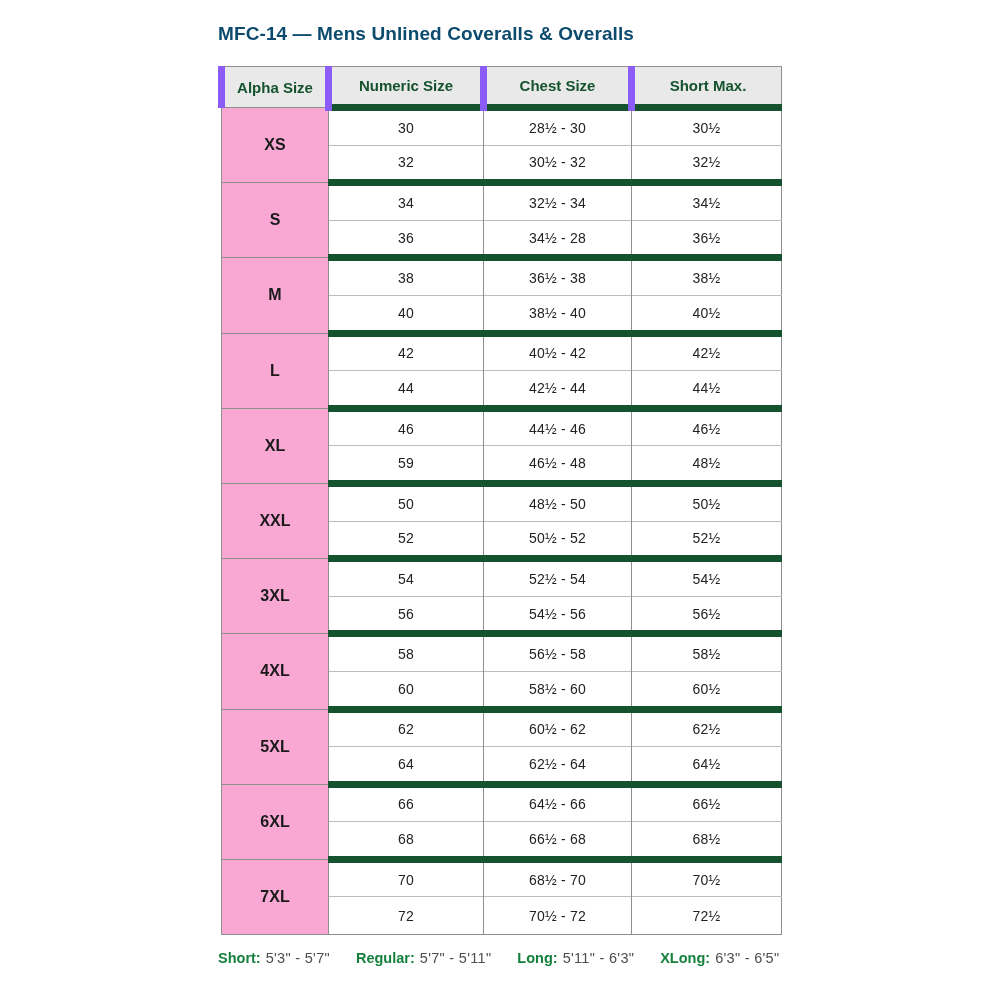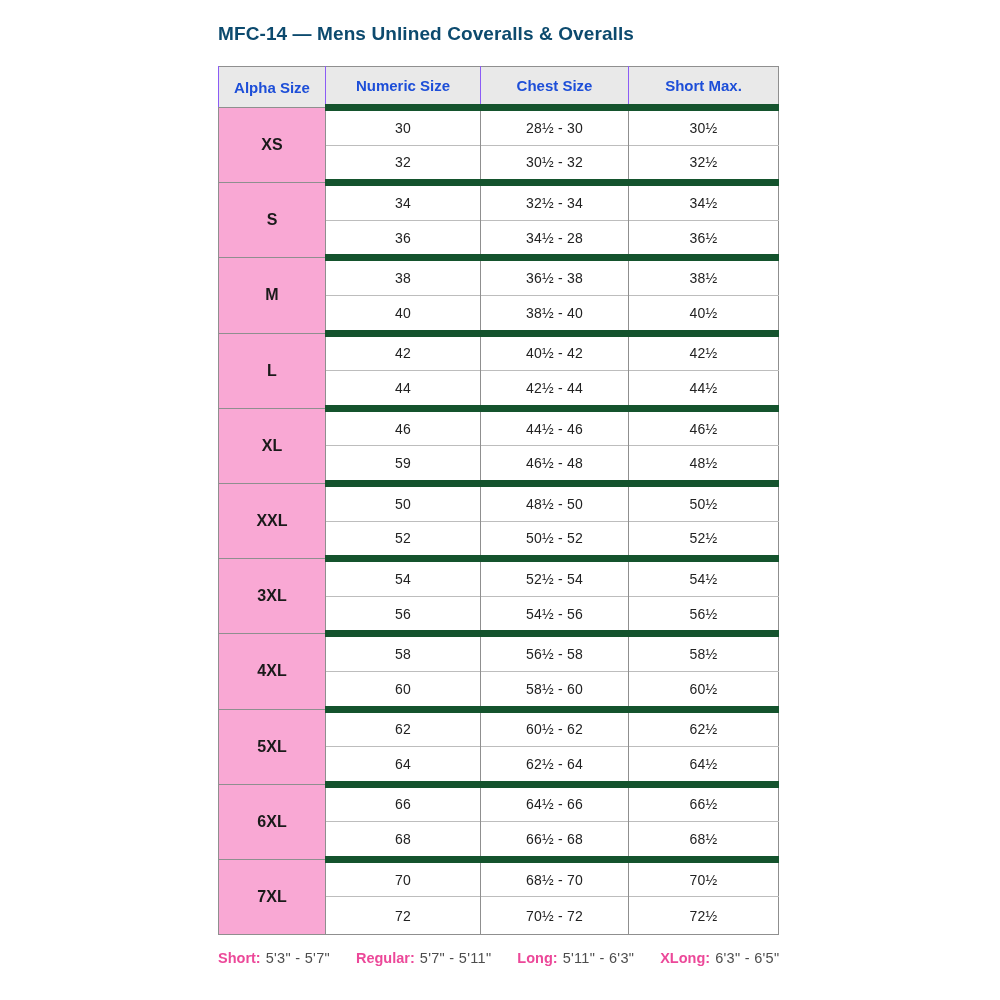--- a/index.html
+++ b/index.html
@@ -36,23 +36,23 @@
   col.c-numeric { width: 155px; }
   col.c-chest   { width: 148px; }
   col.c-waist   { width: 150px; }
   thead th {
     height: 41px;
     background: #e9e9e9;
     font-size: 15px;
     font-weight: bold;
     text-align: center;
     vertical-align: middle;
-    border-left: 1px solid #8b5cf6;
+    border-left: 7px solid #8b5cf6;
     border-bottom: 1px solid #8f8f8f;
-    color: #1d4ed8;
+    color: #14532d;
   }
   tbody td {
     height: 37.6px;
     background: #ffffff;
     text-align: center;
     vertical-align: middle;
     border-left: 1px solid #8f8f8f;
     border-top: 1px solid #bdbdbd;
     color: #222222;
     letter-spacing: 0.2px;
@@ -69,21 +69,21 @@
   tbody tr.group-start td { border-top: 7px solid #14532d; }
   .footer {
     position: absolute;
     left: 218px; top: 950px;
     display: flex;
     gap: 26px;
     font-size: 14.5px;
     white-space: nowrap;
   }
   .footer .item { display: flex; gap: 5px; align-items: baseline; }
-  .footer .lbl { font-weight: bold; color: #ec4899; }
+  .footer .lbl { font-weight: bold; color: #15803d; }
   .footer .val { color: #4d4d4d; letter-spacing: 0.3px; }
 </style>
 </head>
 <body>
 
 <div class="page">
 
   <h1 class="title">MFC-14 — Mens Unlined Coveralls &amp; Overalls</h1>
 
   <table class="size-table">

